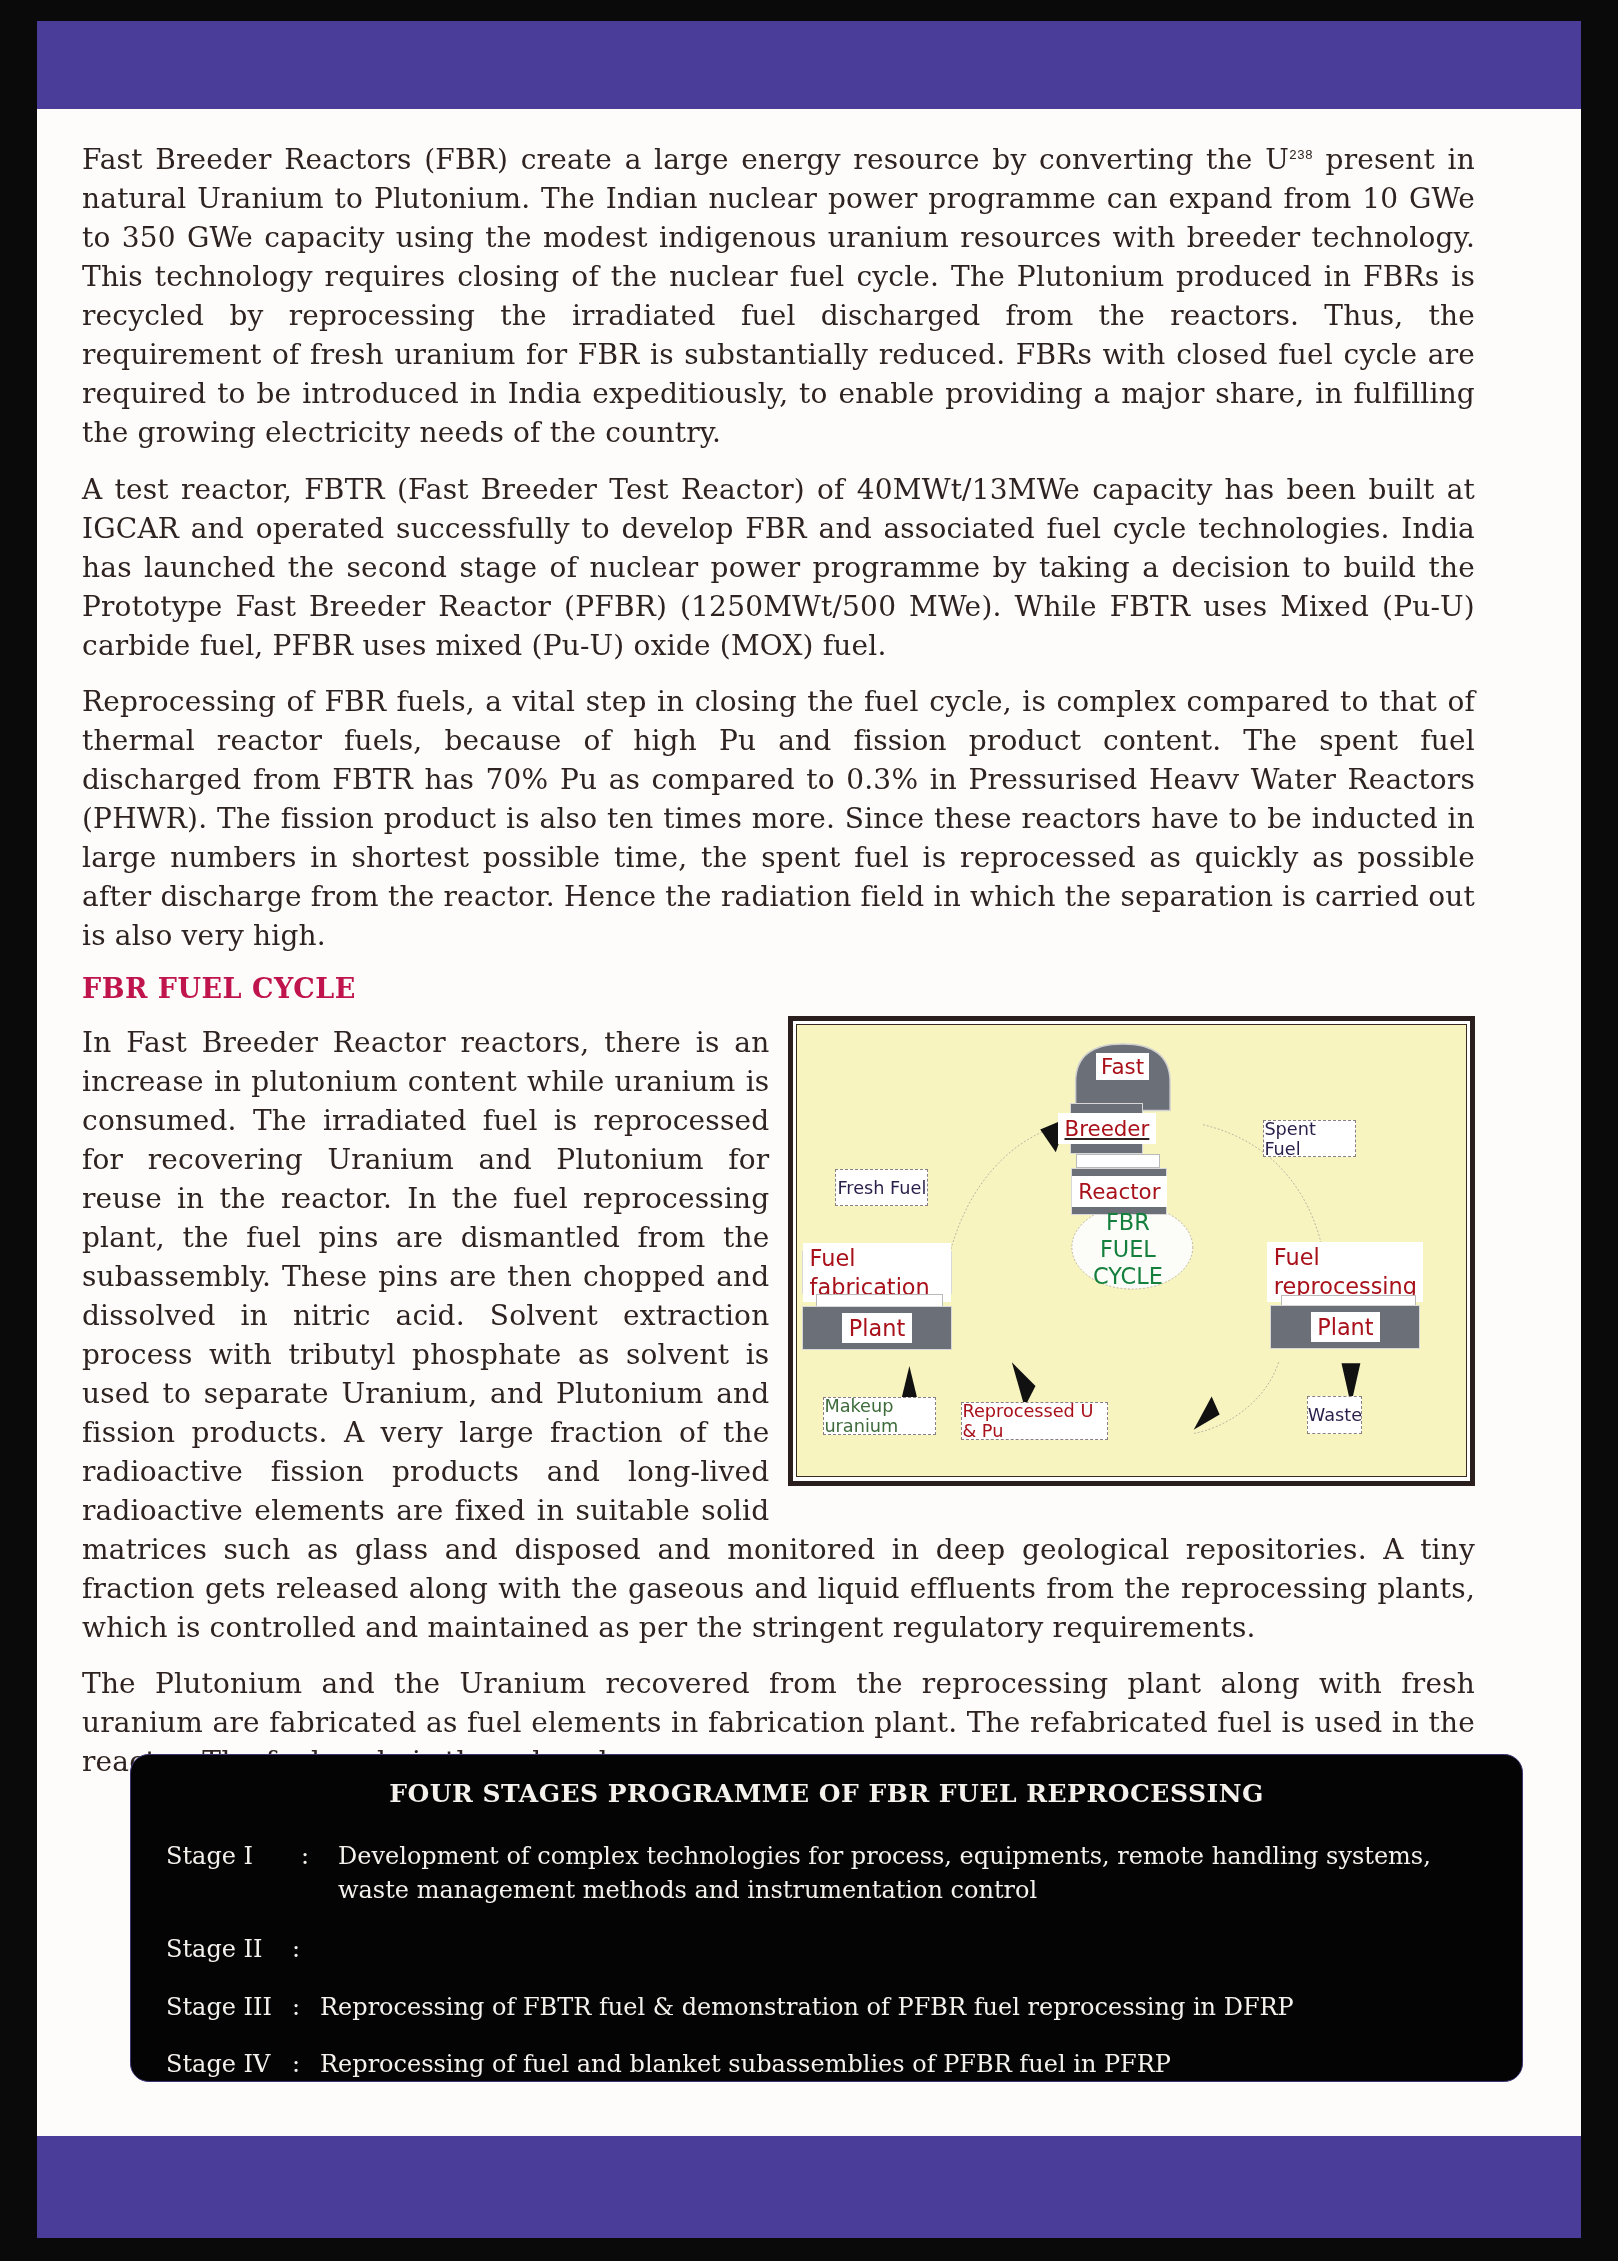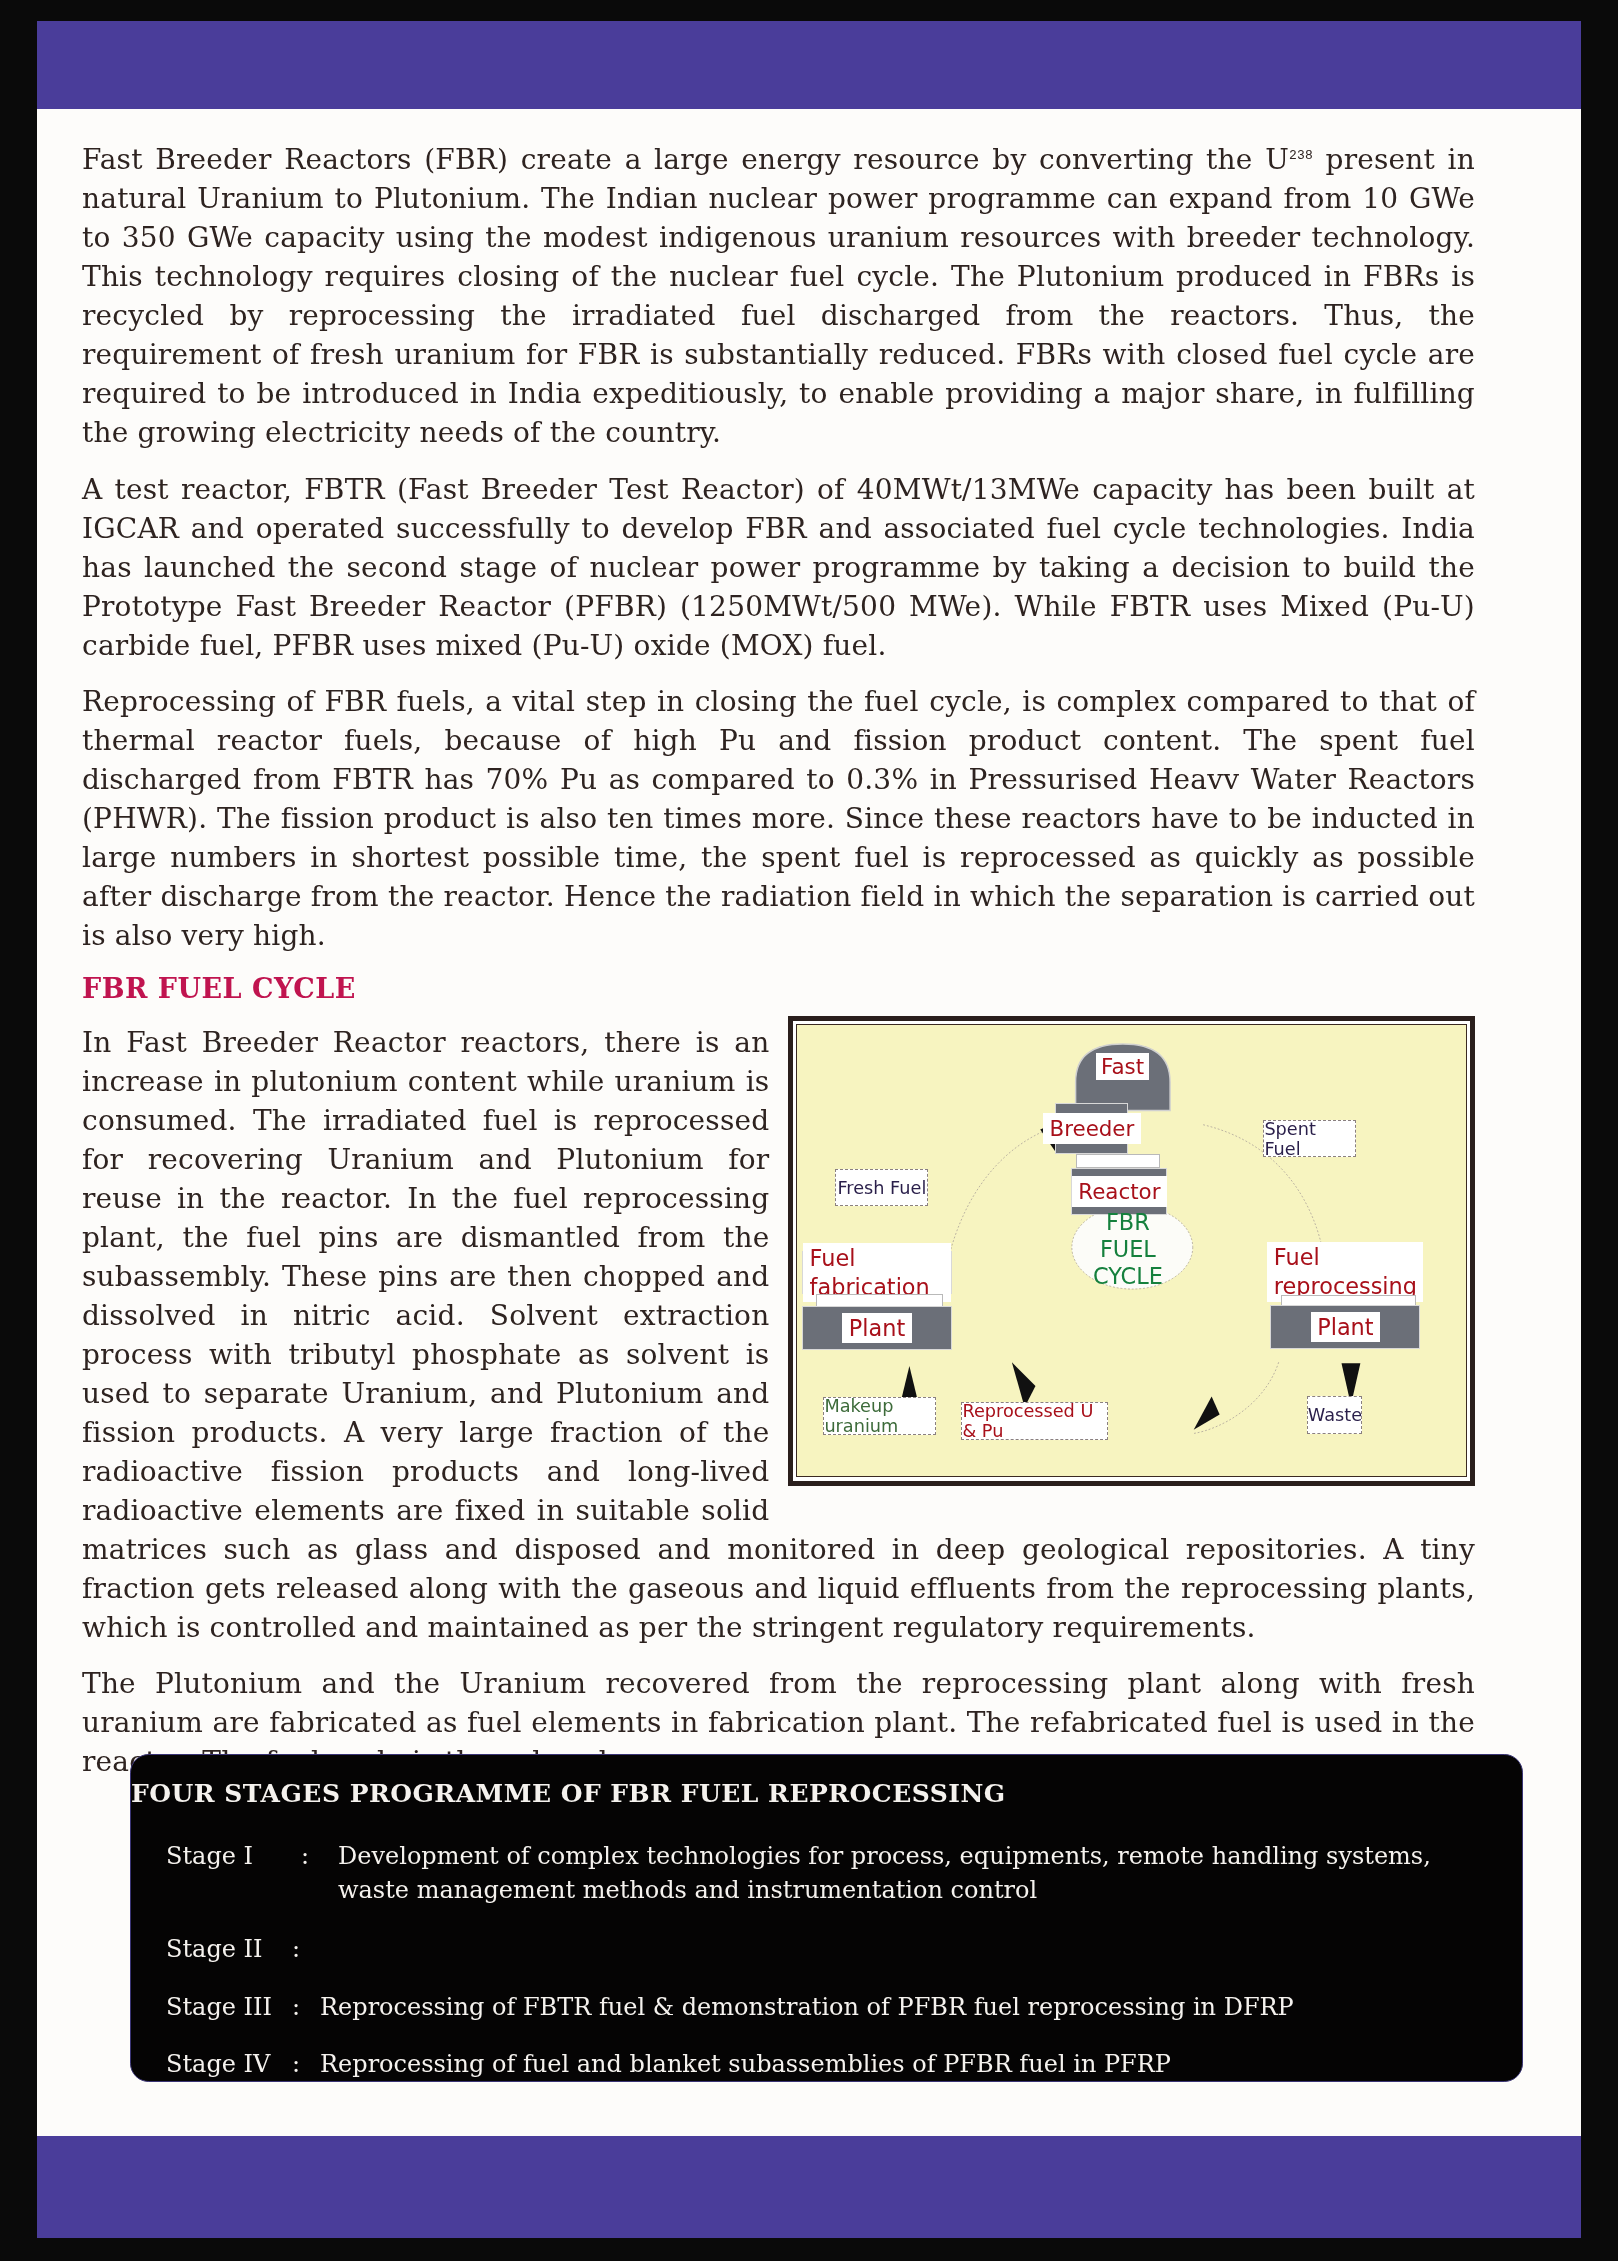--- a/index.html
+++ b/index.html
@@ -55,21 +55,21 @@
   }
   .connector {
     position: absolute; background: #fff; border: 1.4px solid #b9b9b9; box-sizing: border-box;
   }
   .stages {
     position: absolute; left: 130px; top: 1754px; width: 1393px; height: 328px;
     background: #050404; border-radius: 18.6px; border: 1.9px solid #3a3475; box-sizing: border-box;
     color: #f5f2ee;
   }
   .stages h3 {
-    margin: 0; position: absolute; top: 24px; left: 0; width: 100%; 
+    margin: 0; position: absolute; top: 24px; left: 0; width: 100%; text-align: center;
     font-size: 25px; font-weight: bold; letter-spacing: 0.5px;
   }
   .stage-row { position: absolute; left: 35px; right: 28px; display: flex; font-size: 24px; line-height: 34px; }
   .stage-row .sname { width: 126px; flex: none; }
   .stage-row .colon { width: 28px; flex: none; }
   .stage-row .sdesc { flex: 1; }
 </style>
 </head>
 <body>
 
@@ -104,21 +104,21 @@
           <polygon points="840,852 878,782 895,820" fill="#111"></polygon>
           <polygon points="455,710 505,760 482,805" fill="#111"></polygon>
           <polygon points="218,800 258,800 238,718" fill="#111"></polygon>
 
           <path d="M 590 180 L 590 120 Q 590 40 690 40 Q 790 40 790 120 L 790 180 Z" fill="#6b6f78" stroke="#d0d0d0" stroke-width="3"></path>
 
           <ellipse cx="710" cy="468" rx="128" ry="88" fill="#fcfcf8" stroke="#b8b0a0" stroke-width="2" stroke-dasharray="4 4"></ellipse>
         </svg>
 
         <div class="dlabel" style="position:absolute;left:299px;top:28px;background:#fff;color:#a8101a;font-size:21.4px;line-height:27px;padding:0 4.7px;">Fast</div>
-        <div class="plant" style="left:258px;top:78px;width:73px;height:51px;">
+        <div class="plant" style="left:273px;top:78px;width:73px;height:51px;text-decoration:underline;">
           <span class="lbl" style="font-size:21.4px;">Breeder</span>
         </div>
         <div class="connector" style="left:279px;top:129px;width:84px;height:14px;"></div>
         <div class="plant" style="left:274px;top:143px;width:96px;height:47px;">
           <span class="lbl" style="font-size:21.4px;">Reactor</span>
         </div>
 
         <div class="dlabel" style="position:absolute;left:271px;top:184px;width:119px;text-align:center;color:#15803d;font-size:22.4px;line-height:27px;">
           <div>FBR</div>
           <div>FUEL CYCLE</div>

